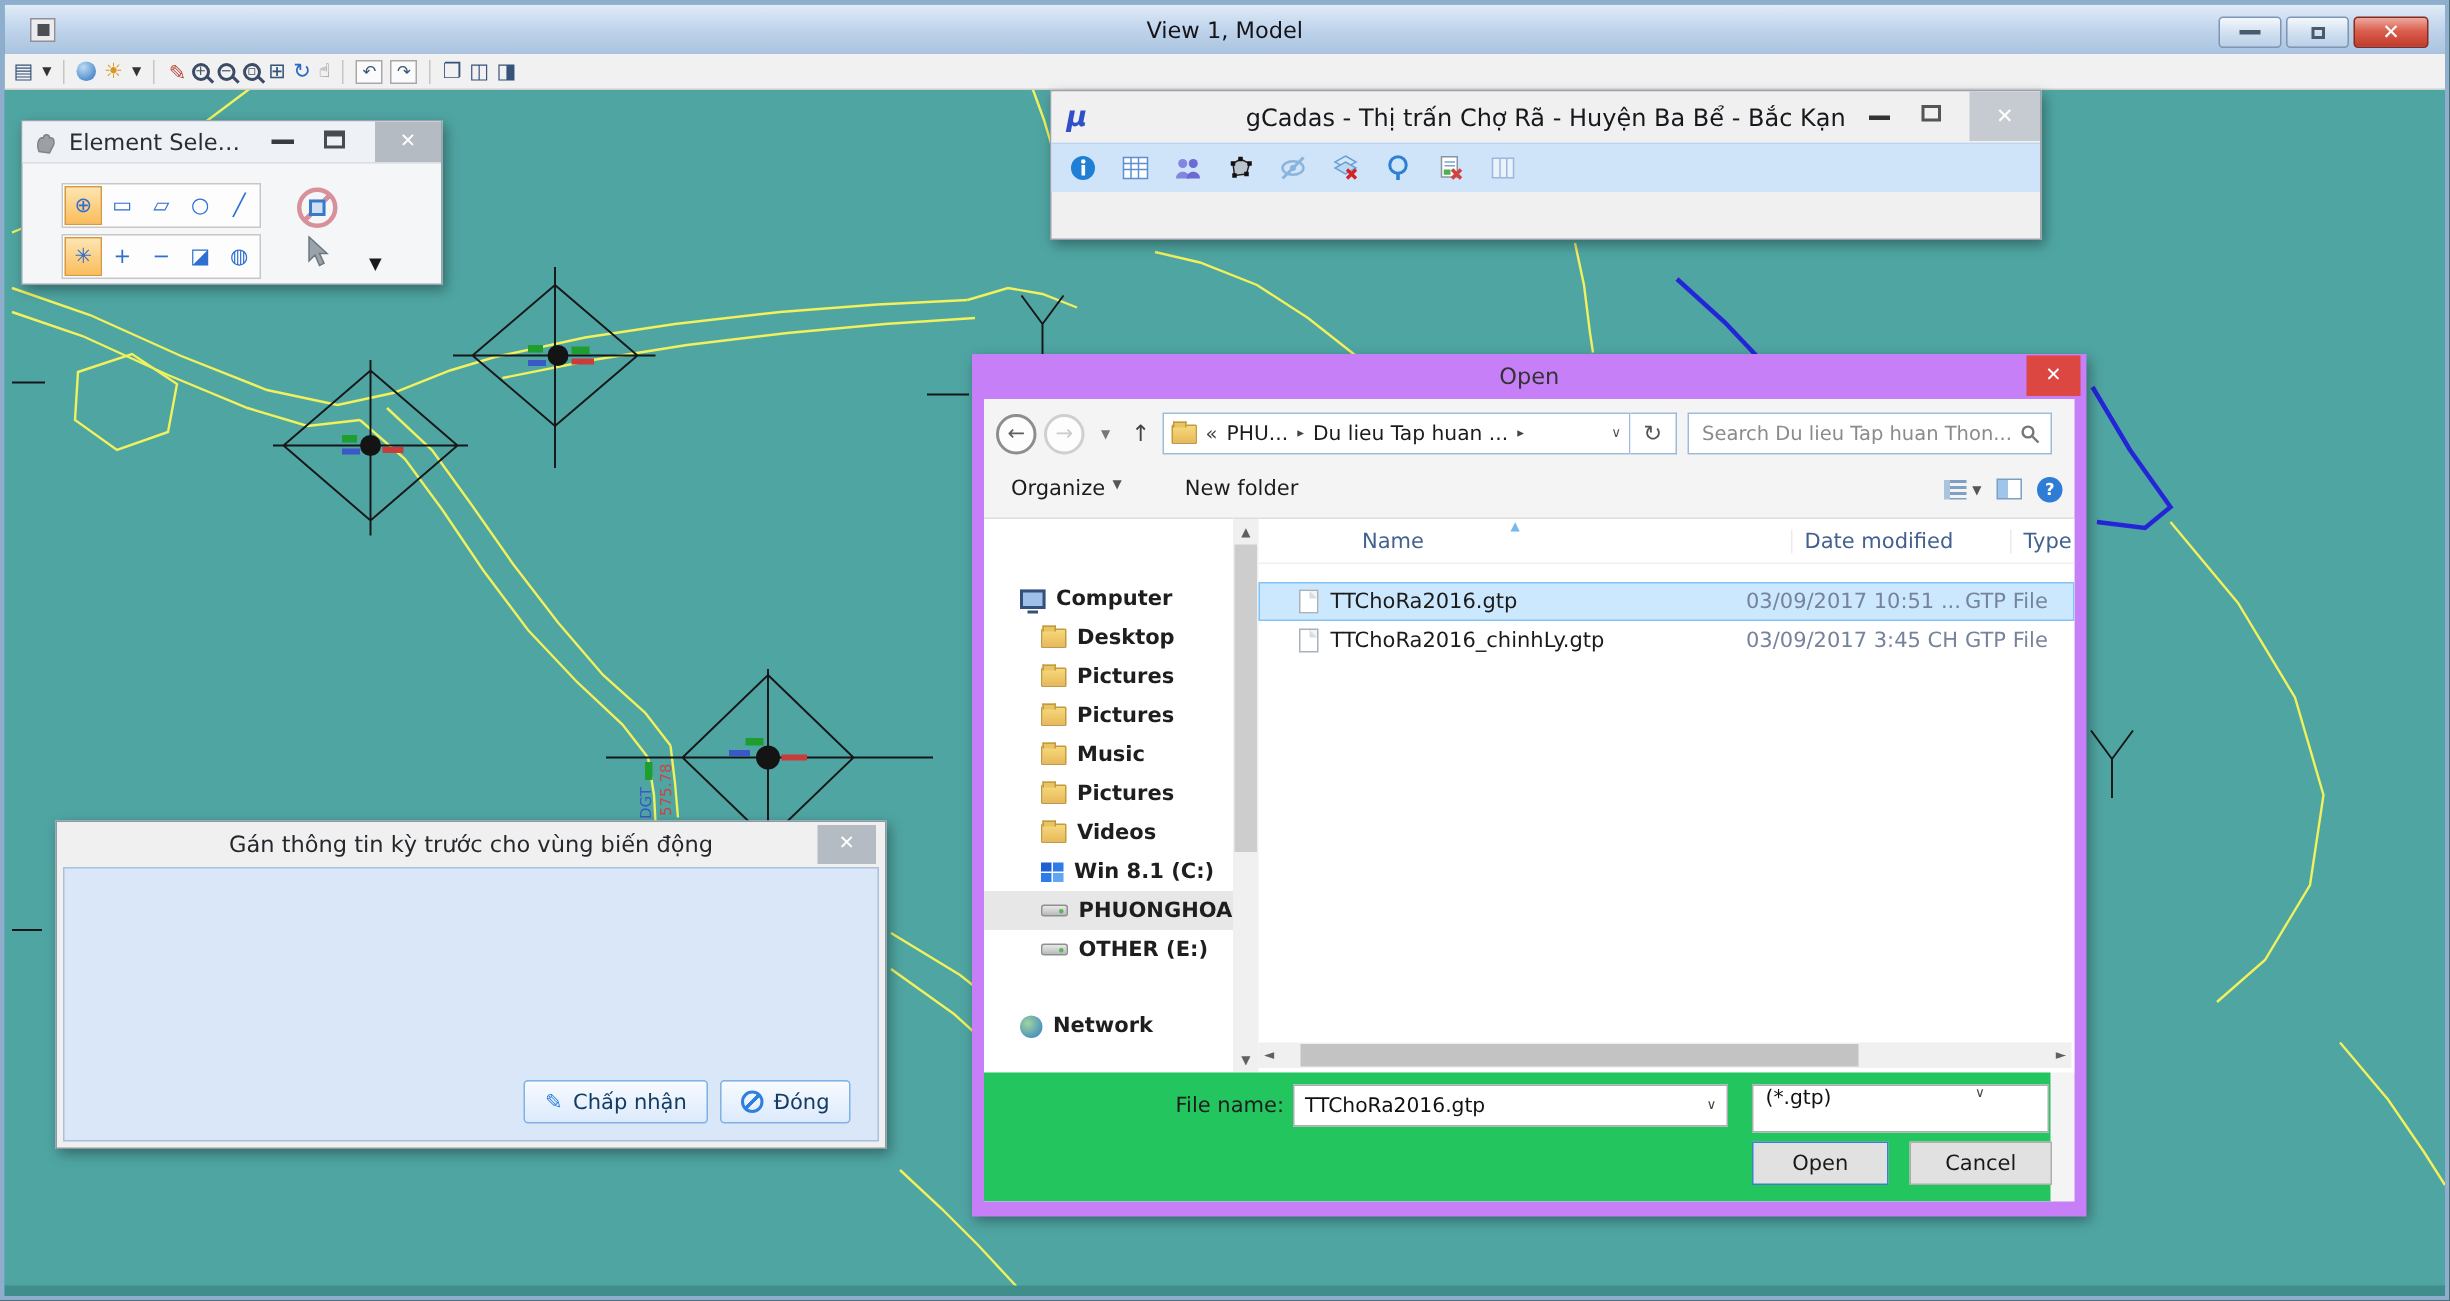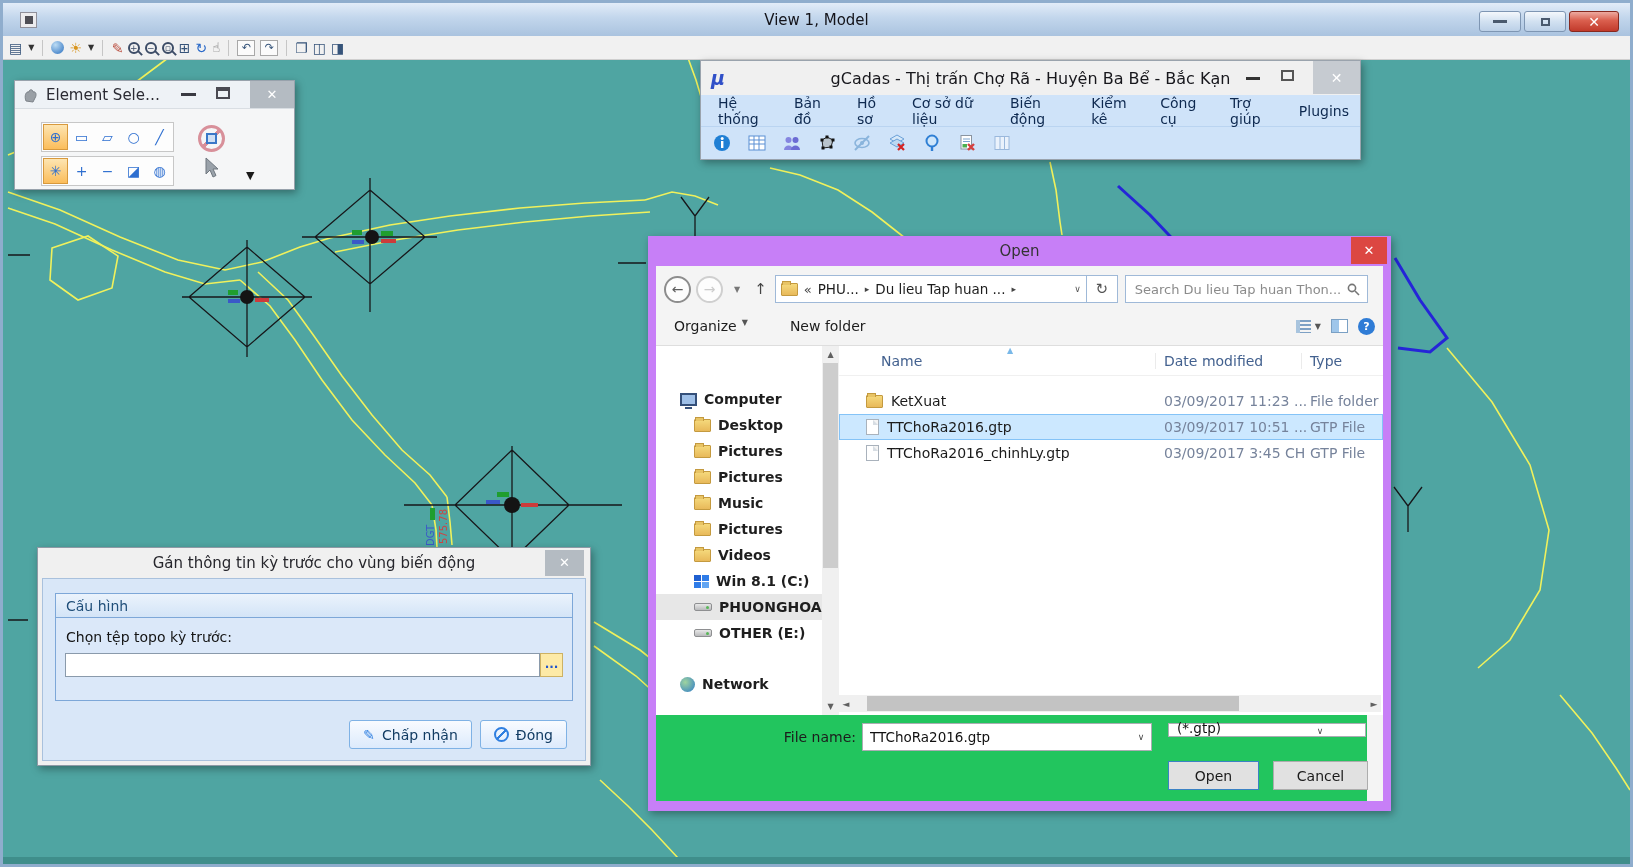--- a/index.html
+++ b/index.html
@@ -124,40 +124,40 @@
   .sidebar{position:absolute;left:0;top:40px;width:166px;bottom:0;font-size:14px;color:#1e1e1e;}
   .sb-item{height:26px;display:flex;align-items:center;gap:7px;padding-left:24px;white-space:nowrap;overflow:hidden;font-weight:bold;}
   .sb-item.child{padding-left:38px;}
   .sb-item.sel{background:#e7e7e7;}
   .sb-gap{height:25px;}
   .vscroll{position:absolute;left:166px;top:0;width:17px;bottom:0;background:#f0f0f0;}
   .vscroll .arr{position:absolute;left:0;width:17px;height:17px;color:#606060;font-size:8px;display:flex;align-items:center;justify-content:center;}
   .vscroll .thumb{position:absolute;left:1px;right:1px;top:17px;height:205px;background:#cdcdcd;}
   .flist{position:absolute;left:183px;right:0;top:0;bottom:0;}
   .fhead{display:flex;height:30px;align-items:center;font-size:14px;color:#43618f;border-bottom:1px solid #f0f0f0;position:relative;}
-  .fh-name{width:316px;padding-left:42px;}
+  .fh-name{width:316px;padding-left:30px;margin-left:39px;}
   .fh-date{width:146px;border-left:1px solid #ebebeb;padding-left:8px;}
   .fh-type{flex:1;border-left:1px solid #ebebeb;padding-left:8px;}
   .sortmark{position:absolute;left:168px;top:0px;color:#79b8e8;font-size:8px;}
   .frows{margin-top:12px;}
   .frow{display:flex;height:26px;align-items:center;font-size:14px;color:#1b1b1b;border:1px solid transparent;}
   .frow.sel{background:#cce8ff;border-color:#84c3f7;}
   .fr-name{width:316px;display:flex;align-items:center;gap:8px;padding-left:26px;white-space:nowrap;}
   .fr-date{width:146px;padding-left:8px;color:#76839b;white-space:nowrap;}
   .fr-type{flex:1;padding-left:8px;color:#76839b;white-space:nowrap;}
   .hscroll{position:absolute;left:183px;right:2px;bottom:3px;height:17px;background:#f0f0f0;}
   .hscroll .arr{position:absolute;top:0;width:14px;height:17px;color:#606060;font-size:9px;display:flex;align-items:center;justify-content:center;}
   .hscroll .thumb{position:absolute;left:28px;top:1px;width:372px;bottom:1px;background:#c3c3c3;}
   .op-bottom{position:absolute;left:0;right:16px;bottom:0;height:86px;background:#22c55e;}
   .fn-label{position:absolute;left:108px;top:14px;width:92px;text-align:right;font-size:14px;color:#1c1c1c;}
   .fn-combo{position:absolute;left:206px;top:8px;width:290px;height:28px;background:#fff;border:1px solid #abadb3;display:flex;align-items:center;}
   .fn-combo input{flex:1;border:none;outline:none;font-size:13.5px;padding:0 7px;font-family:inherit;background:transparent;color:#111;}
   .combo-dd{width:20px;text-align:center;font-size:9px;color:#444;}
-  .ft-combo{position:absolute;left:512px;top:8px;width:198px;height:14px;background:#fff;border:1px solid #abadb3;
-    display:flex;align-items:flex-end;font-size:13.5px;color:#111;}
+  .ft-combo{position:absolute;left:512px;top:8px;width:198px;height:32px;background:#fff;border:1px solid #abadb3;
+    display:flex;align-items:flex-start;font-size:13.5px;color:#111;}
   .ft-combo span{flex:1;padding-left:8px;}
   .btn{position:absolute;top:46px;height:29px;background:#e1e1e1;border:1px solid #adadad;font-size:14px;color:#1a1a1a;
     display:flex;align-items:center;justify-content:center;}
   .btn.default{border-color:#3b82c4;}
   #btn-open{left:512px;width:91px;}
   #btn-cancel{left:617px;width:95px;}
   
   .i-folder{width:17px;height:13px;background:linear-gradient(#f5d97c,#e8b95a);border:1px solid #c49a3f;border-radius:1px;position:relative;flex:none;}
   .i-folder::before{content:"";position:absolute;left:0;top:-3px;width:7px;height:3px;background:#e8c465;border:1px solid #c49a3f;border-bottom:none;}
   .i-file{width:13px;height:16px;background:#fff;border:1px solid #a9b2bc;position:relative;flex:none;}
@@ -311,31 +311,20 @@
   </div>
 
   <div class="win" id="gcadas">
     <div class="gc-title">
       <span class="gc-mu">μ</span>
       <span class="gc-ttl">gCadas - Thị trấn Chợ Rã - Huyện Ba Bể - Bắc Kạn</span>
       <span class="gc-min"></span>
       <span class="gc-max"></span>
       <span class="gc-x xbox">✕</span>
     </div>
-    <div class="gc-menu">
-      <span>Hệ thống</span>
-      <span>Bản đồ</span>
-      <span>Hồ sơ</span>
-      <span>Cơ sở dữ liệu</span>
-      <span>Biến động</span>
-      <span>Kiểm kê</span>
-      <span>Công cụ</span>
-      <span>Trợ giúp</span>
-      <span>Plugins</span>
-    </div>
     <div class="gc-tools">
       <svg width="18" height="18">
           <circle cx="9" cy="9" r="8" fill="#1f7fd4"></circle>
           <rect x="8" y="7" width="2.4" height="7" fill="#fff"></rect>
           <circle cx="9.2" cy="4.6" r="1.5" fill="#fff"></circle>
         </svg>
       <svg width="18" height="18">
           <rect x="1" y="2" width="16" height="14" fill="#fff" stroke="#5b8fd4"></rect>
           <path d="M1,6 H17 M1,10 H17 M6,2 V16 M11,2 V16" stroke="#5b8fd4"></path>
         </svg>
@@ -381,30 +370,20 @@
         </svg>
     </div>
   </div>
 
   <div class="win" id="gan">
     <div class="gan-title">
       <span>Gán thông tin kỳ trước cho vùng biến động</span>
       <span class="gan-x xbox">✕</span>
     </div>
     <div class="gan-body">
-      <div class="gan-group">
-        <div class="gan-ghead">
-          <span>Cấu hình</span>
-        </div>
-        <div class="gan-label">Chọn tệp topo kỳ trước:</div>
-        <div class="gan-row">
-          <input class="gan-input" type="text" style="">
-          <span class="gan-browse">...</span>
-        </div>
-      </div>
       <div class="gan-btns">
         <span class="gan-btn">
           <span class="pencil">✎</span>
           <span>Chấp nhận</span>
         </span>
         <span class="gan-btn">
           <span class="slash"></span>
           <span>Đóng</span>
         </span>
       </div>
@@ -516,28 +495,20 @@
         </div>
 
         <div class="flist">
           <div class="fhead">
             <span class="sortmark">▲</span>
             <span class="fh-name">Name</span>
             <span class="fh-date">Date modified</span>
             <span class="fh-type">Type</span>
           </div>
           <div class="frows">
-            <div class="frow">
-              <span class="fr-name">
-                  <span class="i-folder"></span>
-                  <span>KetXuat</span>
-                </span>
-              <span class="fr-date">03/09/2017 11:23 ...</span>
-              <span class="fr-type">File folder</span>
-            </div>
             <div class="frow sel">
               <span class="fr-name">
                   <span class="i-file"></span>
                   <span>TTChoRa2016.gtp</span>
                 </span>
               <span class="fr-date">03/09/2017 10:51 ...</span>
               <span class="fr-type">GTP File</span>
             </div>
             <div class="frow">
               <span class="fr-name">

